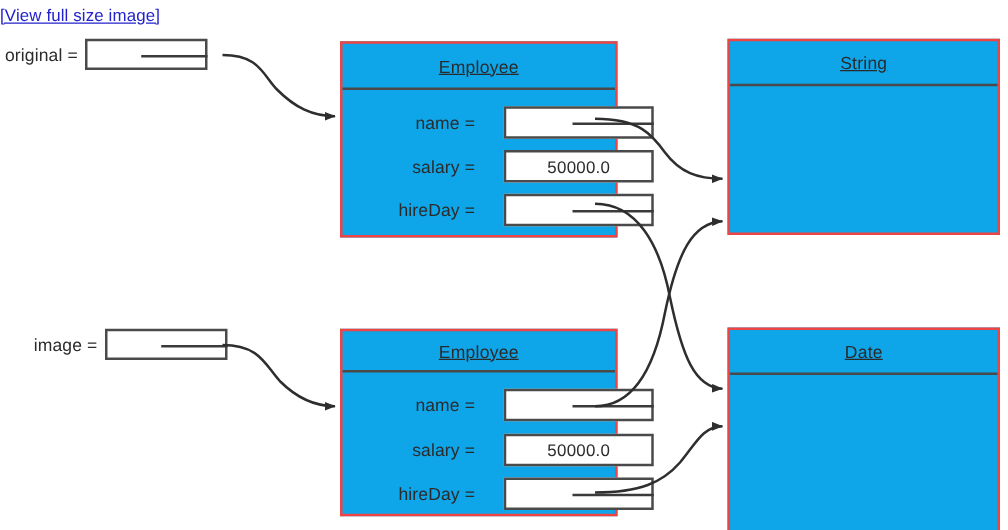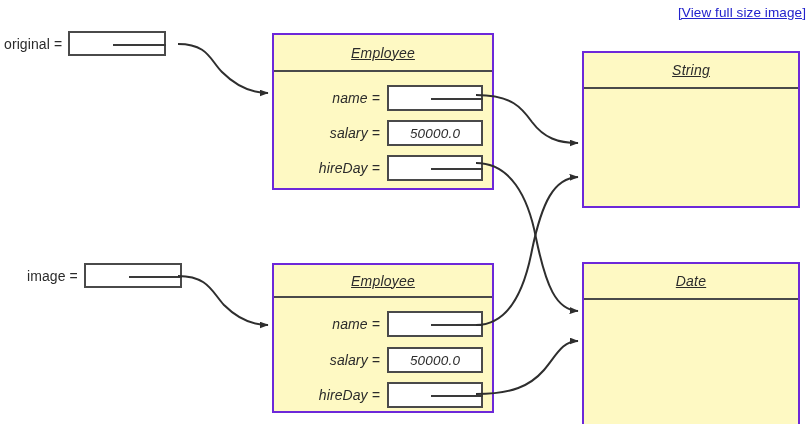--- a/index.html
+++ b/index.html
@@ -18,21 +18,21 @@
     height: 424px;
     background: #ffffff;
     overflow: hidden;
   }
   
   .fullsize-link {
     position: absolute;
     left: 0;
     top: 5px;
     width: 806px;
-    text-align: right;
+    text-align: left;
     font-size: 13.5px;
     color: #2222cc;
     text-decoration: underline;
     cursor: pointer;
     letter-spacing: 0.1px;
   }
   
   .var-group {
     position: absolute;
     display: flex;
@@ -58,24 +58,23 @@
     position: absolute;
     left: 46%;
     right: -2px;
     top: 50%;
     height: 0;
     border-top: 2px solid #3a3a3a;
   }
   
   .obj-box {
     position: absolute;
-    border: 2px solid #6d28d9;
-    background: #fef9c3;
-    box-sizing: border-box;
-    font-style: italic;
+    border: 2px solid #ef4444;
+    background: #0ea5e9;
+    box-sizing: border-box;
   }
   .obj-title {
     height: 100%;
     display: flex;
     align-items: center;
     justify-content: center;
     font-size: 14px;
     color: #2b2b2b;
     text-decoration: underline;
     letter-spacing: 0.2px;
@@ -100,26 +99,26 @@
     display: flex;
     align-items: center;
     height: 26px;
   }
   .field-label {
     font-size: 14px;
     color: #2b2b2b;
     white-space: nowrap;
     text-align: right;
     width: 78px;
-    margin-right: 7px;
+    margin-right: 23px;
     letter-spacing: 0.1px;
   }
   .field-cell {
     position: relative;
-    width: 96px;
+    width: 120px;
     height: 26px;
     border: 2px solid #4a4a4a;
     background: #ffffff;
     box-sizing: border-box;
     display: flex;
     align-items: center;
     justify-content: center;
     font-size: 13.5px;
     color: #2b2b2b;
     letter-spacing: 0.2px;
@@ -203,21 +202,21 @@
     </div>
 
     <div class="field-row" style="left:28px; top:117px;">
       <span class="field-label">hireDay =</span>
       <span class="field-cell">
         <span class="ptr-stub"></span>
       </span>
     </div>
   </div>
 
-  <div class="obj-box" style="left:582px; top:31px; width:218px; height:157px;margin-top:20px;">
+  <div class="obj-box" style="left:582px; top:31px; width:218px; height:157px;">
     <div class="obj-title-bar" style="height:36px;">
       <div class="obj-title">String</div>
     </div>
     <div class="obj-body" style="top:36px; bottom:0;"></div>
   </div>
 
   <div class="obj-box" style="left:582px; top:262px; width:218px; height:181px;">
     <div class="obj-title-bar" style="height:36px;">
       <div class="obj-title">Date</div>
     </div>

